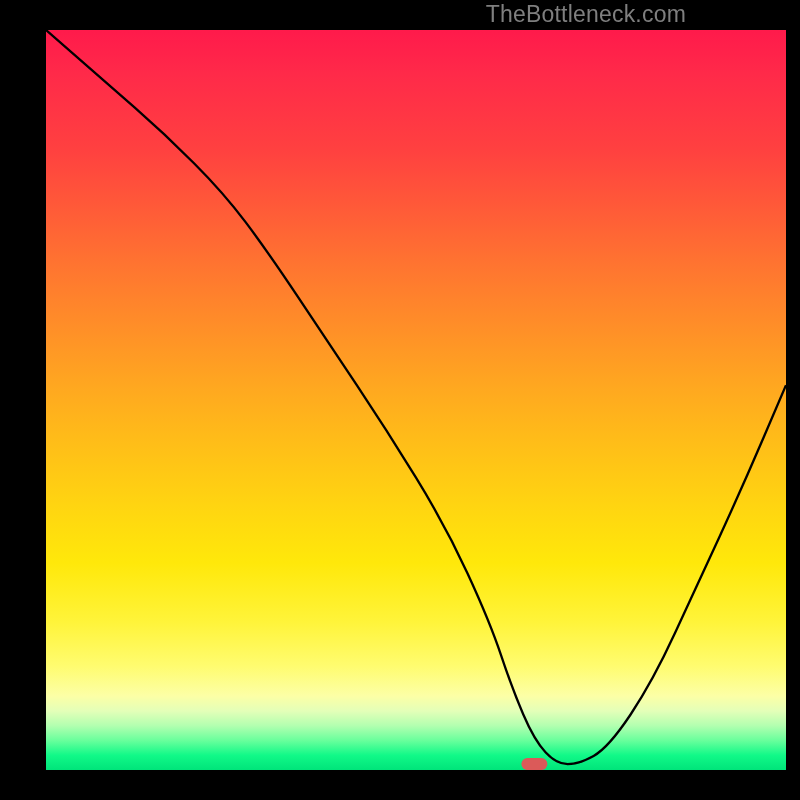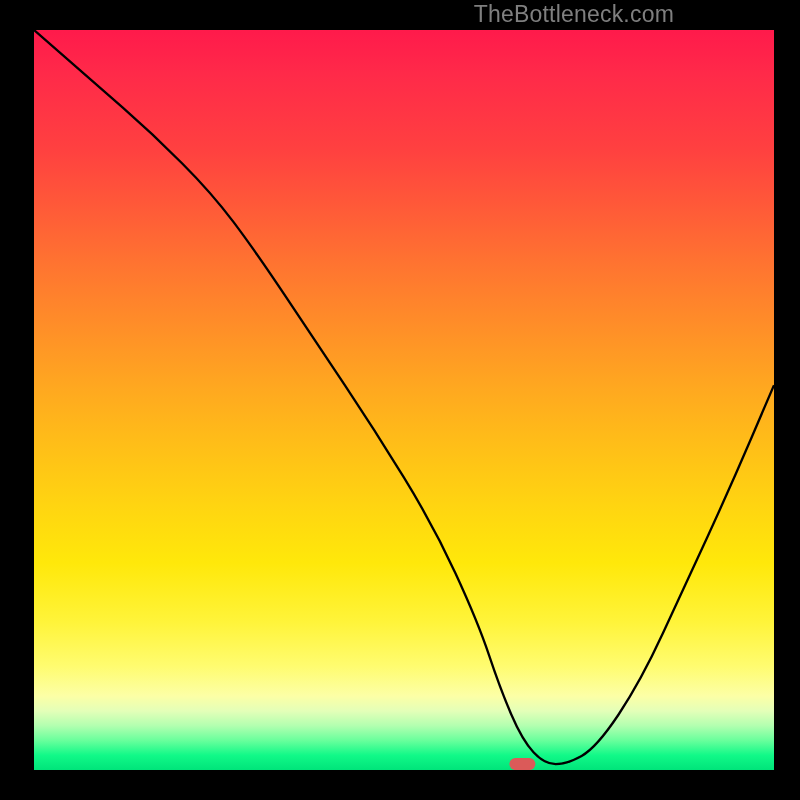--- a/index.html
+++ b/index.html
@@ -7,21 +7,21 @@
     padding: 0;
     width: 800px;
     height: 800px;
     background: #000;
     overflow: hidden;
     font-family: Arial, Helvetica, sans-serif;
   }
   .frame {
     position: absolute;
     top: 0;
-    left: 4px;
+    left: 16px;
     width: 684px;
     height: 800px;
     background: #000;
   }
   .watermark {
     position: absolute;
     top: 1px;
     right: 14px;
     color: #7f7f7f;
     font-size: 23px;

